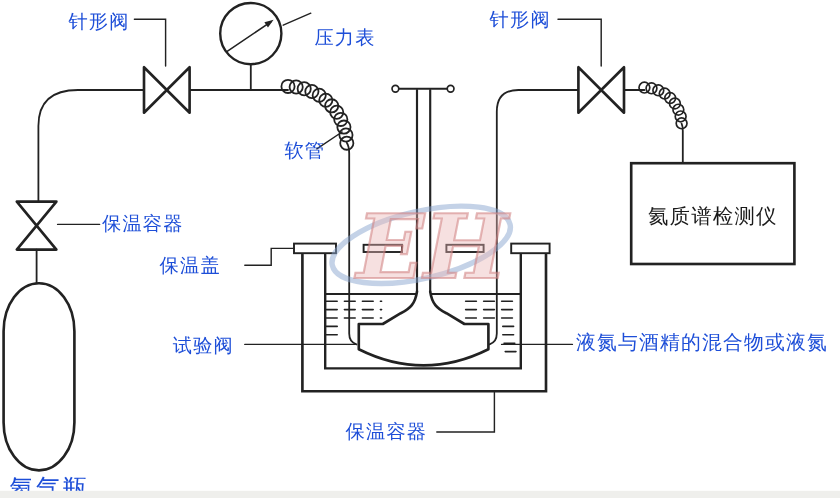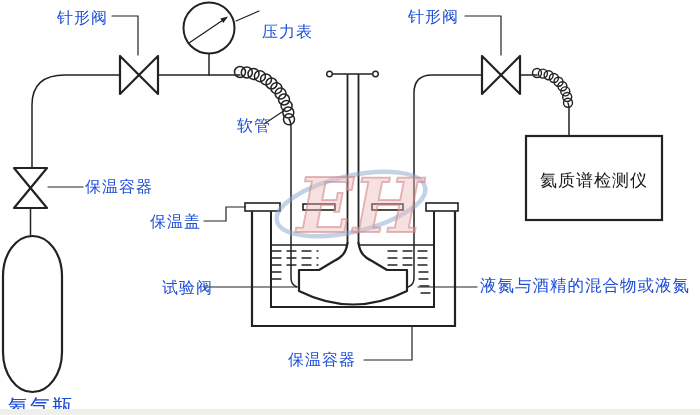--- a/index.html
+++ b/index.html
@@ -150,20 +150,20 @@
       <text x="297" y="232" font-size="74" font-weight="bold" font-style="italic" font-family="DejaVu Serif, Liberation Serif, serif" fill="#eab6b6" fill-opacity="0.42" stroke="#cf8080" stroke-opacity="0.55" stroke-width="1.8">EH</text>
     </g>
   </svg>
 
   <div class="lbl" style="left:57px;top:9px">针形阀</div>
   <div class="lbl" style="left:262px;top:23px">压力表</div>
   <div class="lbl" style="left:408px;top:8px">针形阀</div>
   <div class="lbl" style="left:237px;top:117px">软管</div>
   <div class="lbl" style="left:85px;top:178px">保温容器</div>
   <div class="lbl-detector">氦质谱检测仪</div>
-  <div class="lbl" style="left:150px;top:213px">保温盖</div>
-  <div class="lbl" style="left:162px;top:279px">试验阀</div>
+  <div class="lbl" style="left:133px;top:213px">保温盖</div>
+  <div class="lbl" style="left:144px;top:279px">试验阀</div>
   <div class="lbl" style="left:288px;top:351px">保温容器</div>
   <div class="lbl" style="left:480px;top:277px;font-size:16.5px">液氮与酒精的混合物或液氮</div>
   <div class="lbl" style="left:8px;top:396px;font-size:21px">氦气瓶</div>
 
   <div class="bottom-band"></div>
 </div>
 
 </body></html>

